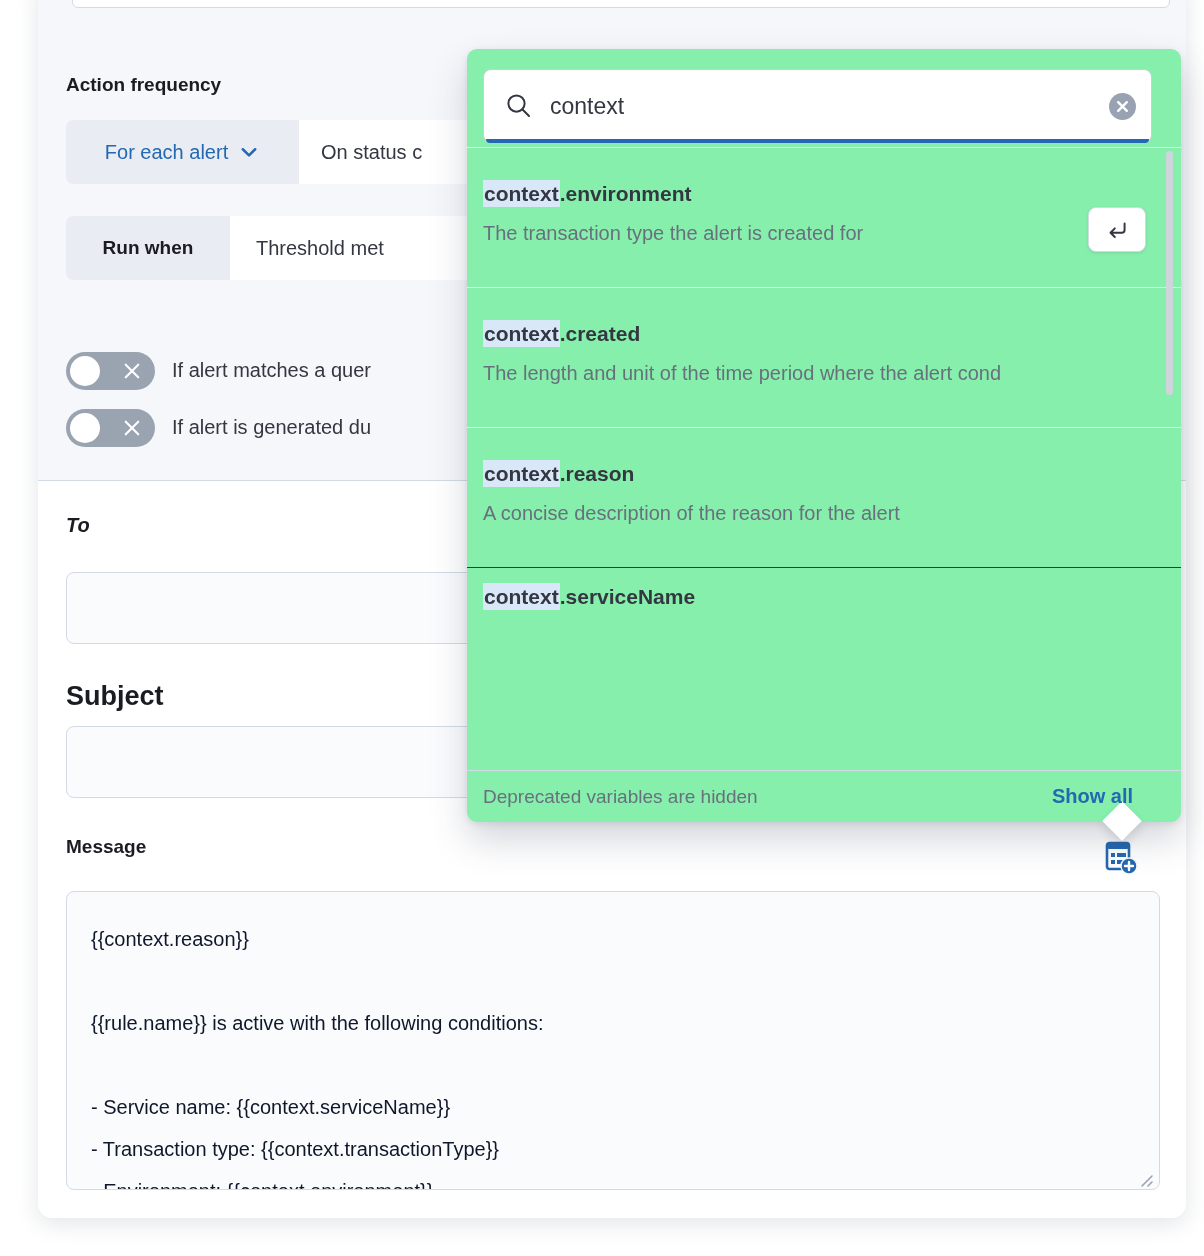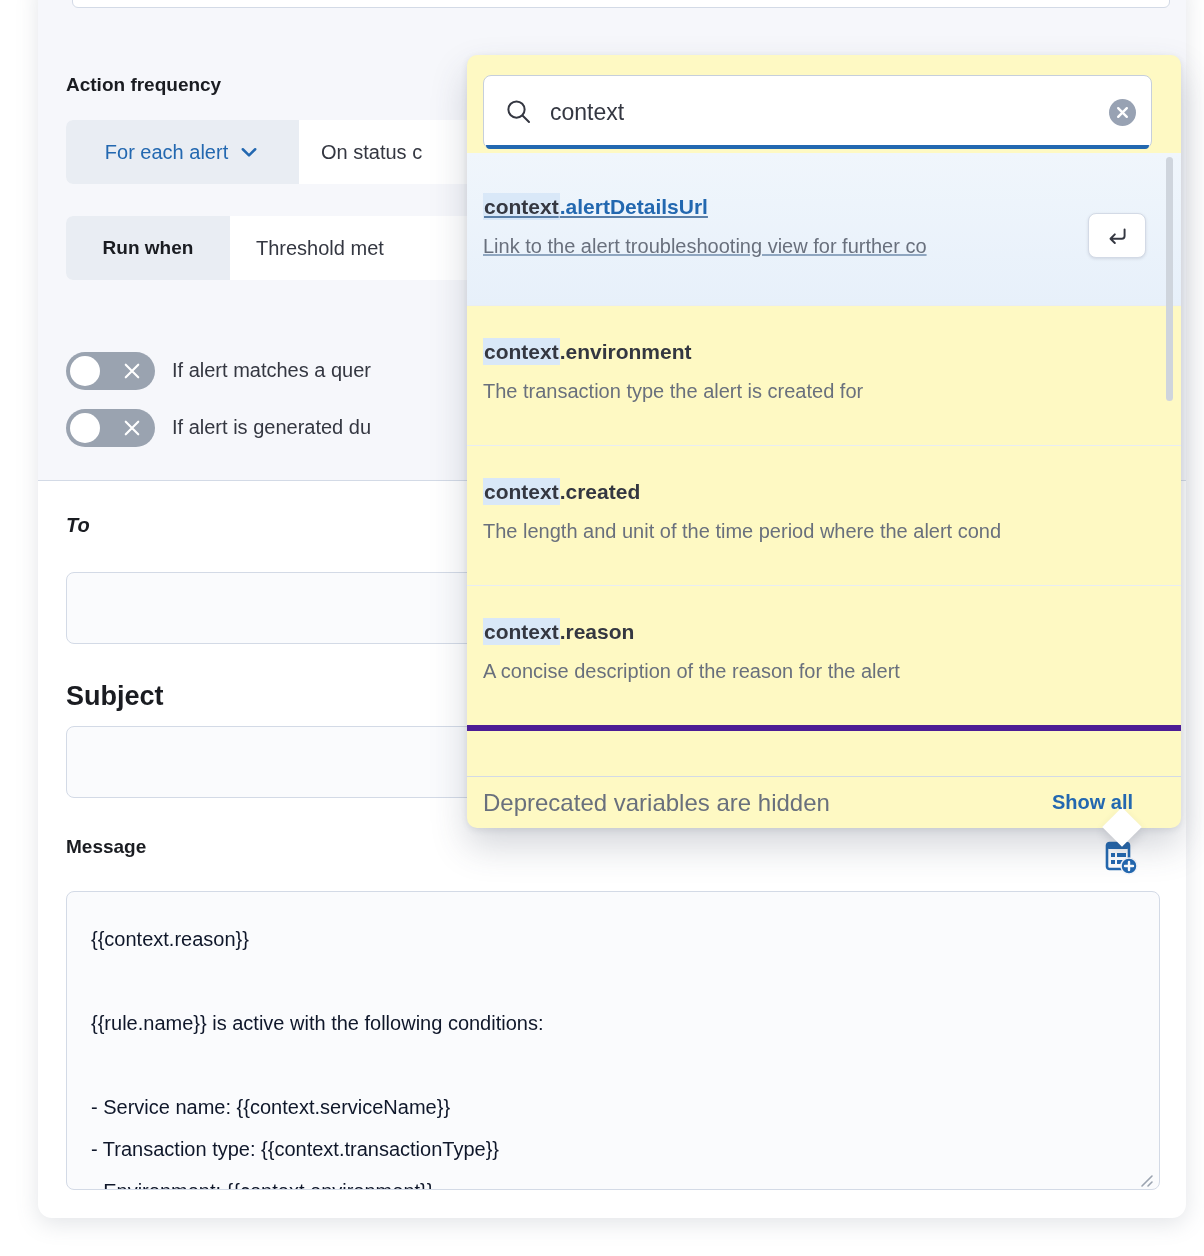--- a/index.html
+++ b/index.html
@@ -35,60 +35,60 @@
   .switch svg { position:absolute; right:13px; top:9px; }
   .toggle-label { position:absolute; font-size:20px; color:#343741; white-space:nowrap; }
 
   .text-input { background:#fafbfd; border:1px solid #d3dae6; border-radius:8px; }
 
   .message-box { background:#fafbfd; border:1px solid #d3dae6; border-radius:8px;
           padding:26px 24px; font-size:20px; line-height:42px; color:#0f172a;
           white-space:pre-wrap; overflow:hidden; }
 
   
-  .popover { left:467px; top:55px; width:714px; height:773px; background:#fef9c3;
+  .popover { left:467px; top:49px; width:714px; height:773px; background:#86efac;
           border-radius:10px; box-shadow:0 18px 36px rgba(60,70,90,.22), 0 2px 6px rgba(60,70,90,.12); }
   .popover-arrow { position:absolute; left:641px; bottom:-13px; width:28px; height:28px;
           background:#fff; transform:rotate(45deg); z-index:0;
           box-shadow:4px 4px 10px rgba(60,70,90,.15); }
   .search-wrap { position:absolute; left:16px; top:20px; width:669px; height:74px;
           background:#fff; border:1px solid #c6cfdc; border-radius:8px;
           display:flex; align-items:center; z-index:2; }
   .search-wrap .focus-bar { position:absolute; left:2px; right:2px; bottom:-1px;
           height:4px; background:#2368b0; border-radius:0 0 7px 7px; }
   .search-text { font-size:23px; color:#343741; margin-left:16px; }
   .clear-btn { margin-left:auto; margin-right:15px; width:27px; height:27px;
           border-radius:50%; background:#98a2b3; display:flex; align-items:center;
           justify-content:center; flex:0 0 auto; }
 
   .var-list { position:absolute; left:0; top:98px; width:714px; height:624px;
           overflow:hidden; z-index:1; }
   .var-item { padding:32px 16px 0 16px; height:140px; border-top:1px solid #e9edf3; }
   .var-item.first { height:152px; border-top:none; padding-top:40px;
           background:linear-gradient(180deg,#f0f6fc 0%,#e7f0fa 100%); }
-  .var-item.partial { border-top:6px solid #4c1d95; padding-top:48px; height:53px; }
+  .var-item.partial { border-top:1px solid #4c1d95; padding-top:15px; height:53px; }
   .var-title { font-size:21px; font-weight:bold; color:#343741; line-height:28px;
           white-space:nowrap; }
   .var-title .hl { background:#d9e8f8; padding:2px 1px; }
   .var-item.first .var-title { text-decoration:underline; text-decoration-color:#5a7fa8; }
   .var-item.first .var-title .suffix { color:#2368b0; }
   .var-desc { margin-top:14px; font-size:20px; color:#69707d; white-space:nowrap;
           overflow:hidden; width:662px; }
   .var-item.first .var-desc { width:585px; text-decoration:underline;
           text-decoration-color:#8fa6c0; }
   .enter-btn { position:absolute; left:621px; top:158px; width:58px; height:45px;
           background:#fff; border:1px solid #d3dae6; border-radius:8px;
           box-shadow:0 1px 3px rgba(60,70,90,.15); display:flex; align-items:center;
           justify-content:center; z-index:2; }
   .scroll-thumb { position:absolute; right:8px; top:102px; width:7px; height:244px;
           background:#cfd5dd; border-radius:4px; z-index:3; }
   .popover-footer { position:absolute; left:0; bottom:0; width:714px; height:52px;
           border-top:1px solid #d3dae6; display:flex; align-items:center;
           padding:0 48px 0 16px; z-index:2; }
-  .footer-hint { font-size:24px; color:#69707d; }
+  .footer-hint { font-size:19px; color:#69707d; }
   .footer-action { margin-left:auto; font-size:20px; font-weight:bold; color:#2368b0; }
 
   .addvar-btn { left:1099px; top:836px; width:42px; height:42px; display:flex;
           align-items:center; justify-content:center; border-radius:6px; }
   .resize-handle { position:absolute; right:5px; bottom:5px; }
 </style>
 </head>
 <body>
 
 <div id="stage">
@@ -180,24 +180,20 @@
       <div class="clear-btn">
         <svg width="13" height="13" viewBox="0 0 12 12">
           <path d="M2 2 L10 10 M10 2 L2 10" stroke="#ffffff" stroke-width="2.2" stroke-linecap="round"></path>
         </svg>
       </div>
       <div class="focus-bar"></div>
     </div>
 
     <div class="var-list">
 
-      <div class="var-item first">
-        <div class="var-title"><span class="hl">context</span><span class="suffix">.alertDetailsUrl</span></div>
-        <div class="var-desc">Link to the alert troubleshooting view for further co</div>
-      </div>
 
       <div class="var-item">
         <div class="var-title"><span class="hl">context</span><span class="suffix">.environment</span></div>
         <div class="var-desc">The transaction type the alert is created for</div>
       </div>
 
       <div class="var-item">
         <div class="var-title"><span class="hl">context</span><span class="suffix">.created</span></div>
         <div class="var-desc">The length and unit of the time period where the alert cond</div>
       </div>

